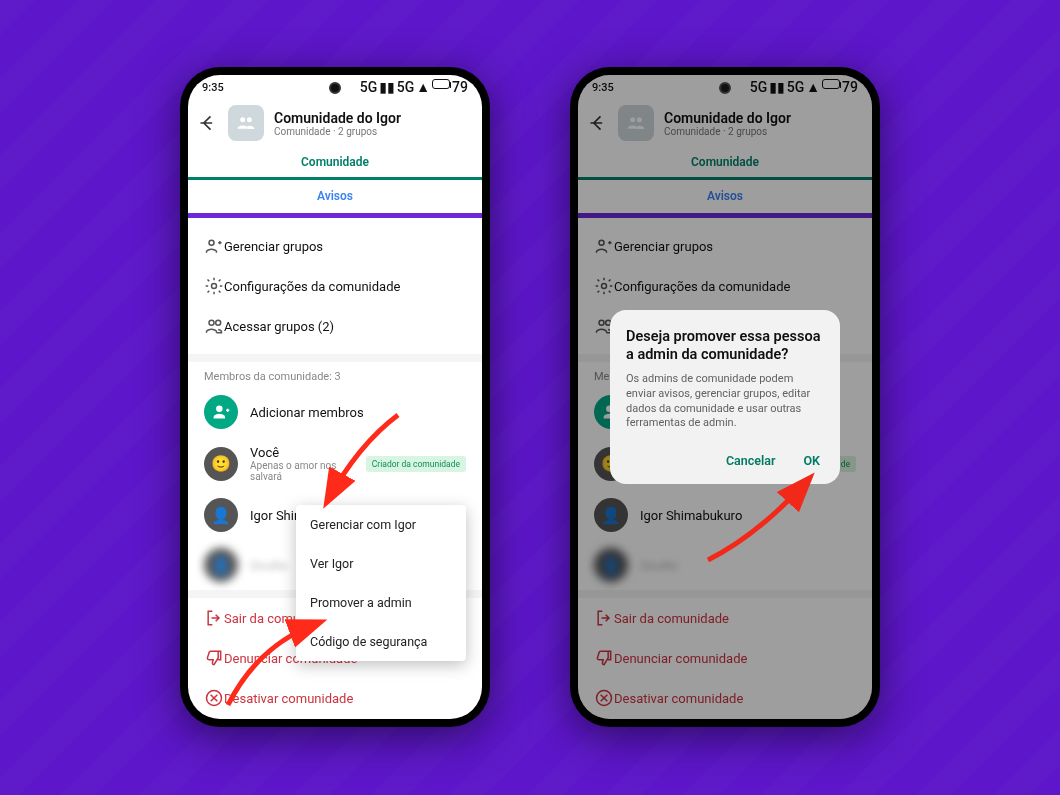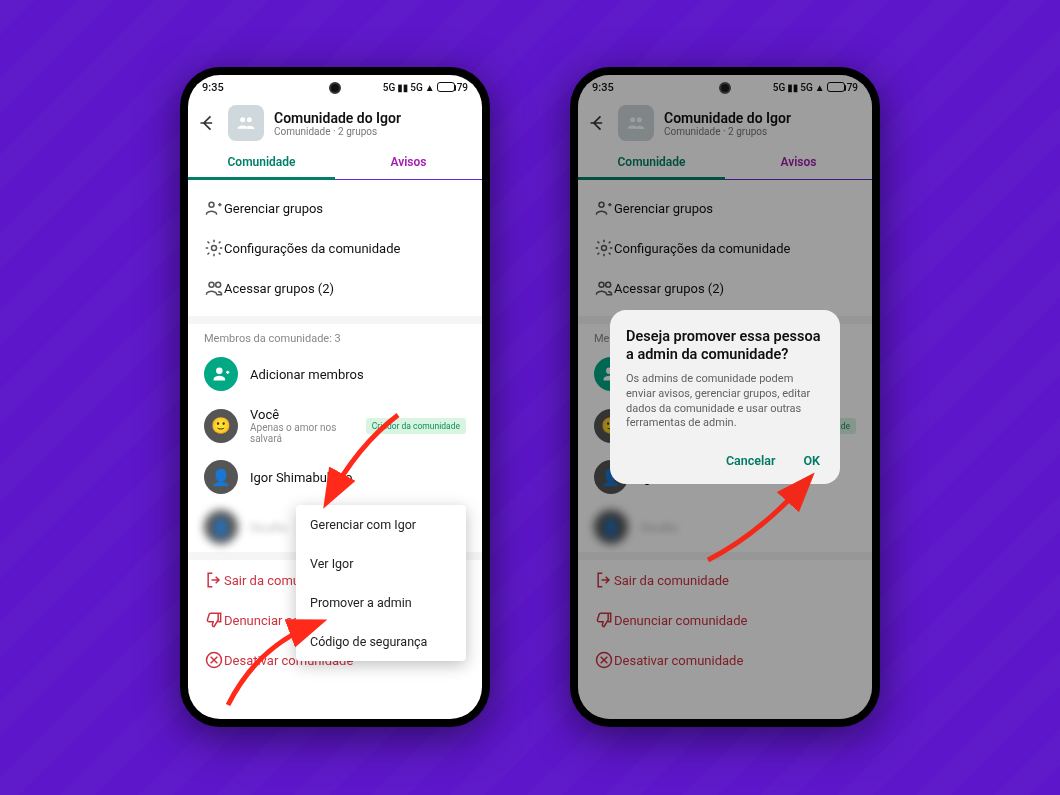--- a/index.html
+++ b/index.html
@@ -46,36 +46,36 @@
     overflow: hidden;
     position: relative;
     display:flex;flex-direction:column;
   }
   .status-bar{
     height:24px;
     display:flex;align-items:center;justify-content:space-between;
     padding:0 14px;
     font-size:11px;font-weight:500;color:#111;
   }
-  .status-right{display:flex;align-items:center;gap:2px;font-size:10px;}
+  .status-right{display:flex;align-items:flex-start;gap:2px;font-size:14px;}
   .bat{border:1px solid #111;border-radius:3px;width:18px;height:10px;position:relative;display:inline-block;}
   .bat::after{content:"";position:absolute;right:-2px;top:2px;width:1.5px;height:6px;background:#111;border-radius:1px;}
   .bat-fill{background:#111;height:100%;width:75%;border-radius:1.5px;}
   .header{
     display:flex;align-items:center;gap:10px;padding:6px 10px 4px;
   }
   .back-arrow{width:20px;height:20px;display:flex;align-items:center;justify-content:center;}
   .grp-icon{
     width:36px;height:36px;border-radius:8px;background:#cfd8dc;
     display:flex;align-items:center;justify-content:center;color:#fff;font-size:16px;
   }
   .hdr-txt h2{font-size:14px;font-weight:600;color:#111;}
   .hdr-txt p{font-size:10px;color:#777;}
-  .tabs{display:flex;border-bottom:1px solid #6d28d9;}
-  .tab{flex:1;text-align:center;padding:10px 0;font-size:12px;font-weight:600;color:#a21caf;position:relative;}
+  .tabs{display:flex;border-bottom:5px solid #6d28d9;flex-direction:column;}
+  .tab{flex:1;text-align:center;padding:10px 0;font-size:12px;font-weight:600;color:#3b82f6;position:relative;}
   .tab.active{color:#008069;}
   .tab.active::after{content:"";position:absolute;left:0;right:0;bottom:-1px;height:3px;background:#008069;}
   .section{padding:8px 0;}
   .row{display:flex;align-items:center;padding:10px 16px;font-size:13px;color:#111;}
   .row svg,.row .ic{width:20px;height:20px;flex:0 0 20px;color:#555;}
   .divider{height:8px;background:#f5f5f5;}
   .sub-h{font-size:11px;color:#888;padding:8px 16px 4px;}
   .add-circle{width:34px;height:34px;border-radius:50%;background:#00a884;color:#fff;display:flex;align-items:center;justify-content:center;font-size:16px;}
   .member{display:flex;align-items:center;gap:12px;padding:8px 16px;}
   .avatar{width:34px;height:34px;border-radius:50%;background:#555;overflow:hidden;display:flex;align-items:center;justify-content:center;color:#ccc;}

